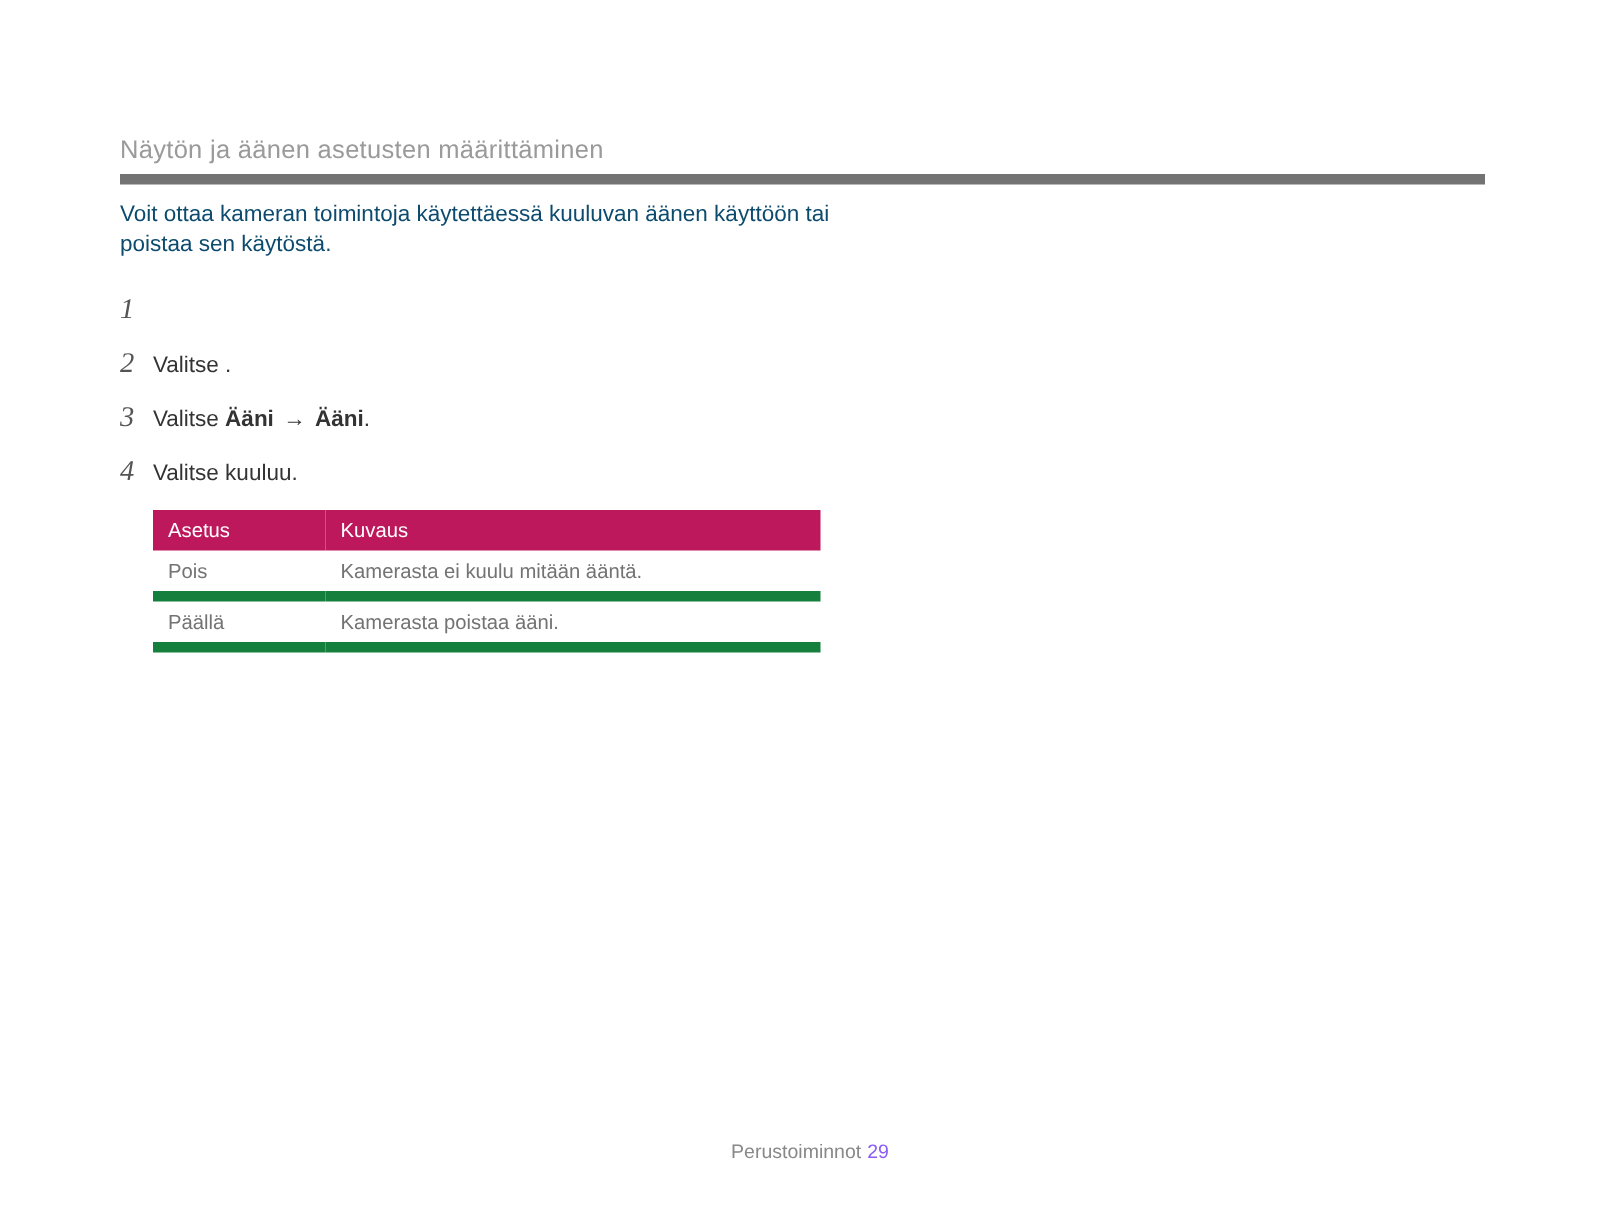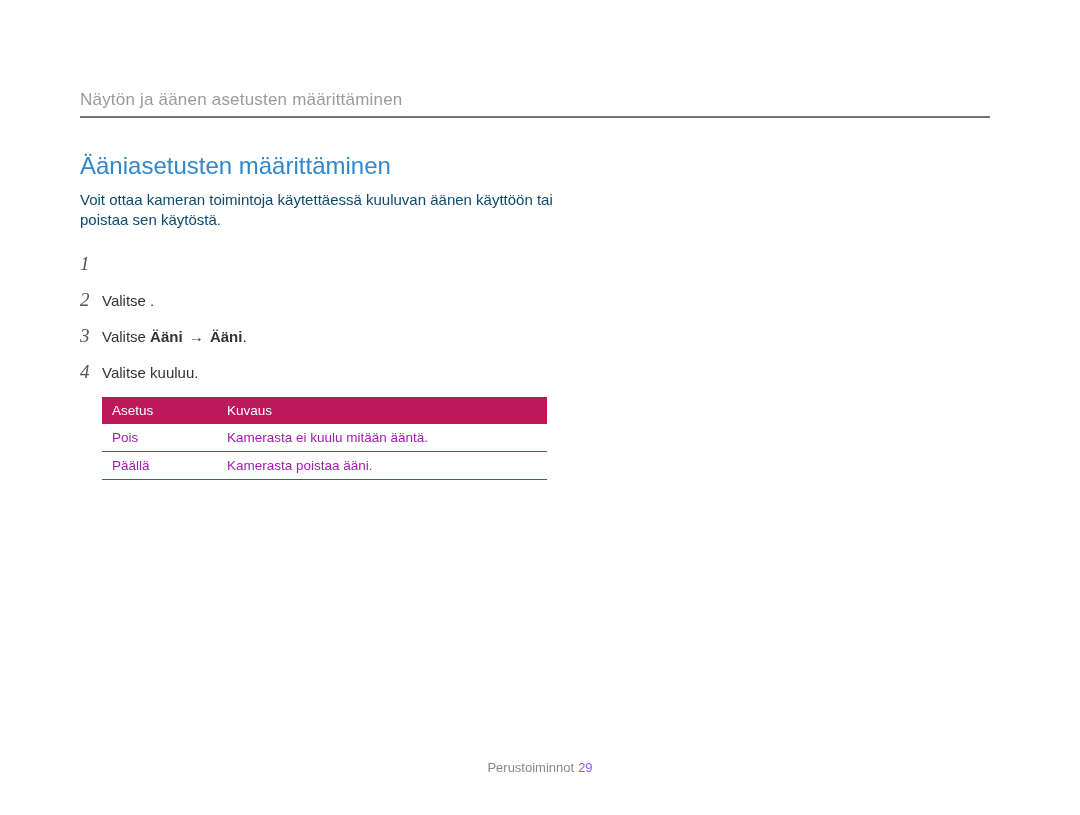--- a/index.html
+++ b/index.html
@@ -17,21 +17,21 @@
     height: 815px;
     box-sizing: border-box;
     padding: 90px 80px 40px 80px;
   }
   .breadcrumb {
     font-size: 17px;
     color: #9a9a9a;
     font-weight: 300;
     letter-spacing: 0.2px;
     padding-bottom: 6px;
-    border-bottom: 2px solid #737373;
+    border-bottom: 7px solid #737373;
     width: 910px;
   }
   .section-title {
     margin-top: 34px;
     font-size: 24px;
     color: #2f88cc;
     font-weight: 400;
   }
   .intro {
     margin-top: 10px;
@@ -78,22 +78,22 @@
     font-weight: 400;
     text-align: left;
     padding: 6px 10px;
     border: none;
   }
   table.settings th:first-child {
     width: 95px;
   }
   table.settings td {
     padding: 6px 10px;
-    border-bottom: 1px solid #15803d;
-    color: #a21caf;
+    border-bottom: 7px solid #15803d;
+    color: #737373;
   }
   .footer {
     position: absolute;
     bottom: 40px;
     left: 0;
     width: 1080px;
     text-align: center;
     font-size: 13px;
     color: #888;
   }
@@ -102,21 +102,20 @@
     margin-left: 4px;
   }
 </style>
 </head>
 <body>
 
 <div class="page">
 
   <div class="breadcrumb">Näytön ja äänen asetusten määrittäminen</div>
 
-  <div class="section-title">Ääniasetusten määrittäminen</div>
 
   <div class="intro">Voit ottaa kameran toimintoja käytettäessä kuuluvan äänen käyttöön tai poistaa sen käytöstä.</div>
 
   <div class="steps">
 
     <div class="step">
       <div class="step-num">1</div>
     </div>
 
     <div class="step">

